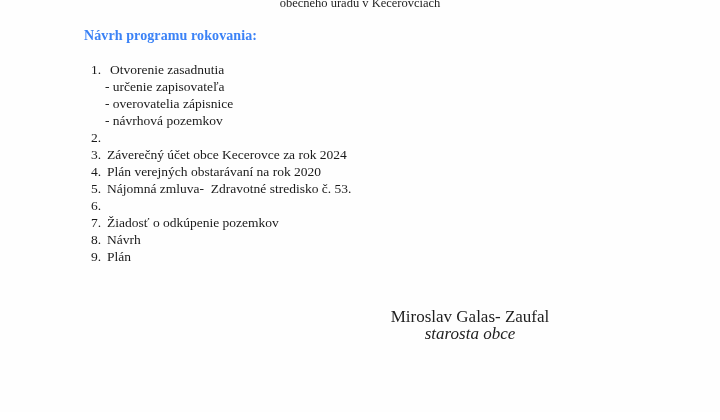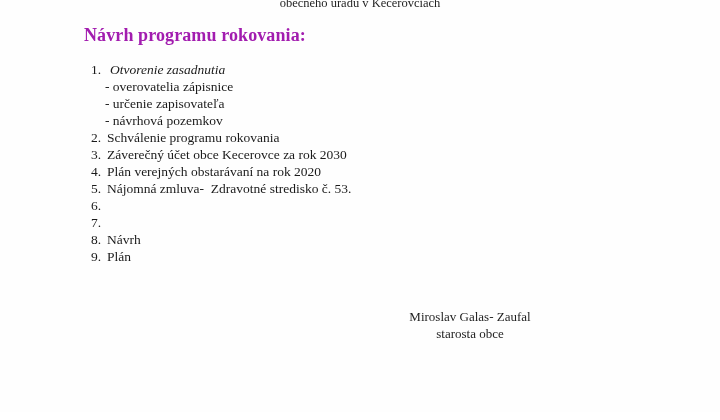--- a/index.html
+++ b/index.html
@@ -34,25 +34,25 @@
     line-height: 15px;
     white-space: nowrap;
     color: #1e1e1e;
   }
 
   
   .agenda-heading {
     position: absolute;
     top: 27px;
     left: 84px;
-    font-size: 18px;
+    font-size: 14px;
     font-weight: bold;
     line-height: 17px;
     letter-spacing: 0.1px;
-    color: #a21caf;
+    color: #3b82f6;
     white-space: nowrap;
   }
 
   
   .agenda-list {
     position: absolute;
     top: 61px;
     left: 82px;
     font-size: 13.5px;
     line-height: 17px;
@@ -73,94 +73,94 @@
   }
 
   .item-text {
     padding-left: 6px;
     white-space: pre;
   }
 
   
   .agenda-item.first .item-text {
     padding-left: 9px;
-    font-style: italic;
   }
 
   .subitem-list {
     margin: 0;
     padding: 0;
   }
 
   .subitem {
     white-space: pre;
     padding-left: 23px;
     line-height: 17px;
   }
 
   
   .signature {
     position: absolute;
     top: 308px;
     left: 370px;
     width: 200px;
     text-align: center;
-    font-size: 13px;
+    font-size: 17px;
     line-height: 17px;
     color: #1e1e1e;
   }
 
   .signature-name {
     white-space: nowrap;
   }
 
   .signature-role {
     white-space: nowrap;
+    font-style: italic;
   }
 </style>
 </head>
 <body>
 
 <div class="page">
 
   <div class="header-line">obecného úradu v Kecerovciach</div>
 
   <div class="agenda-heading">Návrh programu rokovania:</div>
 
   <div class="agenda-list">
       <div class="agenda-item first">
         <span class="item-number">1.</span>
         <span class="item-text">Otvorenie zasadnutia</span>
       </div>
       <div class="subitem-list">
+        <div class="subitem">- určenie zapisovateľa</div>
         <div class="subitem">- overovatelia zápisnice</div>
-        <div class="subitem">- určenie zapisovateľa</div>
         <div class="subitem">- návrhová pozemkov</div>
       </div>
       <div class="agenda-item">
         <span class="item-number">2.</span>
-        <span class="item-text">Schválenie programu rokovania</span>
       </div>
       <div class="agenda-item">
         <span class="item-number">3.</span>
-        <span class="item-text">Záverečný účet obce Kecerovce za rok 2030</span>
+        <span class="item-text">Záverečný účet obce Kecerovce za rok 2024</span>
       </div>
       <div class="agenda-item">
         <span class="item-number">4.</span>
         <span class="item-text">Plán verejných obstarávaní na rok 2020</span>
       </div>
       <div class="agenda-item">
         <span class="item-number">5.</span>
         <span class="item-text">Nájomná zmluva-  Zdravotné stredisko č. 53.</span>
       </div>
       <div class="agenda-item">
         <span class="item-number">6.</span>
       </div>
       <div class="agenda-item">
         <span class="item-number">7.</span>
+        <span class="item-text">Žiadosť o odkúpenie pozemkov</span>
       </div>
       <div class="agenda-item">
         <span class="item-number">8.</span>
         <span class="item-text">Návrh</span>
       </div>
       <div class="agenda-item">
         <span class="item-number">9.</span>
         <span class="item-text">Plán</span>
       </div>
     </div>

